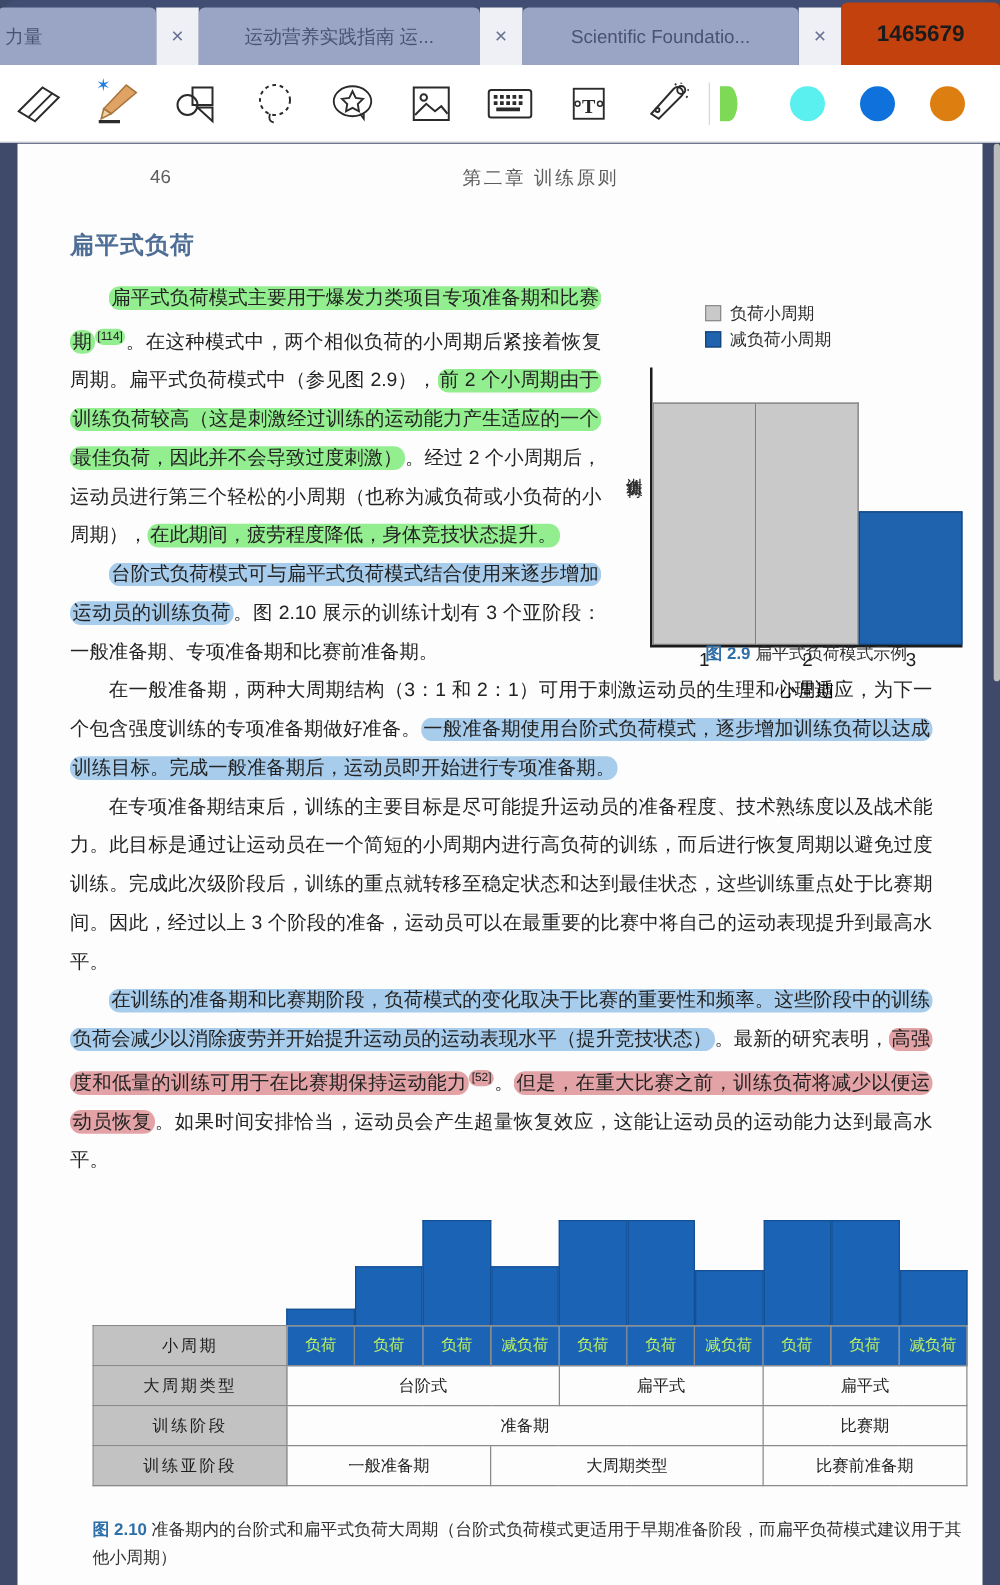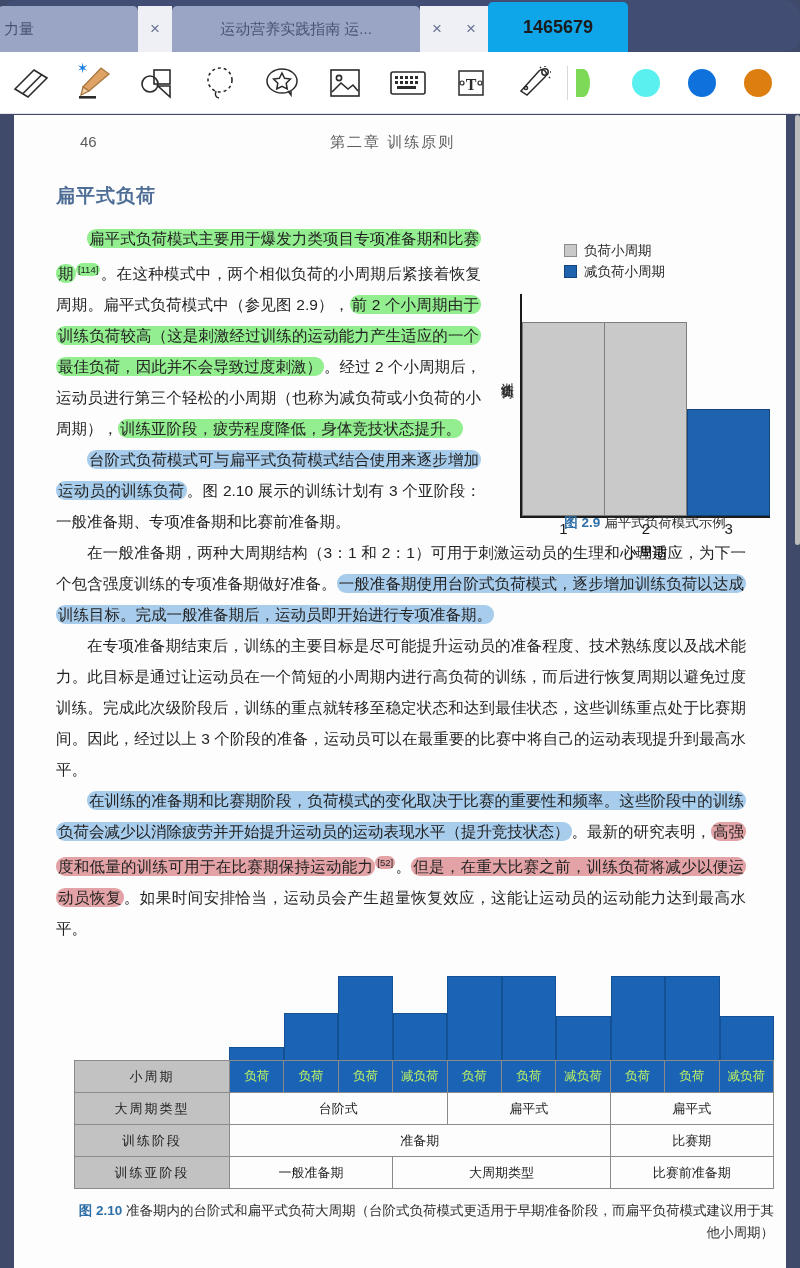--- a/index.html
+++ b/index.html
@@ -30,21 +30,21 @@
   .tab-close {
     width: 34px; min-width: 34px; height: 46px;
     display: flex; align-items: center; justify-content: center;
     color: #6a7292; font-size: 17px; background: #eef0f6;
   }
   .tab-1 { width: 140px; margin-left: -2px; }
   .tab-1 .tab-title { text-align: left; padding-left: 6px; }
   .tab-2 { width: 248px; }
   .tab-3 { width: 244px; }
   .tab-active {
-    background: #0ea5e9; color: #1b1b1b; font-weight: bold;
+    background: #c2410c; color: #1b1b1b; font-weight: bold;
     font-size: 18px; height: 50px;
     width: 140px;
   }
 
   
   .toolbar {
     position: absolute; top: 52px; left: 0; width: 800px; height: 62px;
     background: #ffffff;
     display: flex; align-items: center;
     border-bottom: 1px solid #e2e2e6;
@@ -68,21 +68,21 @@
 
   
   .page {
     position: absolute; top: 115px; left: 14px;
     width: 772px; height: 1153px;
     background: #fdfdfd;
     overflow: hidden;
   }
   .running-head {
     display: flex; padding: 18px 42px 0 66px;
-    font-size: 15px; color: #5c5c5c;
+    font-size: 15px; color: #5c5c5c; margin-left: 40px;
   }
   .folio { width: 250px; }
   .chapter-title { letter-spacing: 2px; }
 
   h1.doc-heading {
     margin: 31px 0 0 42px;
     font-size: 19px; font-weight: bold;
     color: #4f6e96; letter-spacing: 1px;
   }
 
@@ -139,39 +139,42 @@
   .c210-spacer { width: 155px; }
   .b210 { flex: 1; background: #1b63b5; border: 1px solid #145094; border-bottom: none; }
 
   table.tbl {
     border-collapse: collapse; width: 700px;
     font-size: 13px; color: #1e1e1e; table-layout: fixed;
   }
   table.tbl td { border: 1px solid #8a8a8a; text-align: center; height: 32px; }
   td.rowhdr { background: #c2c2c2; width: 155px; letter-spacing: 2px; }
   td.micro { background: #1b63b5; color: #bef264; border-color: #15559f; font-size: 12.5px; }
-  .cap210 { margin-top: 11px; width: 700px; text-align: right; }
+  .cap210 { margin-top: 24px; width: 700px; }
 
   .scrollbar {
     position: absolute; right: 0; top: 115px; width: 5px; height: 430px;
     background: #bcbcbc; border-radius: 3px;
   }
 </style>
 </head>
 <body>
 
 <div class="tabbar">
   <div class="tab tab-1">
     <span class="tab-title">力量</span>
   </div>
   <div class="tab-close">×</div>
   <div class="tab tab-2">
     <span class="tab-title">运动营养实践指南 运...</span>
   </div>
   <div class="tab-close">×</div>
+  <div class="tab tab-3">
+    <span class="tab-title">Scientific Foundatio...</span>
+  </div>
   <div class="tab-close">×</div>
   <div class="tab tab-active">
     <span class="tab-title">1465679</span>
   </div>
 </div>
 
 <div class="toolbar">
 
   <div class="tool">
     <svg width="40" height="34" viewBox="0 0 40 34">
@@ -284,21 +287,21 @@
 
   <div class="running-head">
     <div class="folio">46</div>
     <div class="chapter-title">第二章  训练原则</div>
   </div>
 
   <h1 class="doc-heading">扁平式负荷</h1>
 
   <div class="body-col">
 
-    <p class="para p-narrow"><span class="hl-green">扁平式负荷模式主要用于爆发力类项目专项准备期和比赛期</span><sup class="hl-green">[114]</sup><span>。在这种模式中，两个相似负荷的小周期后紧接着恢复周期。扁平式负荷模式中（参见图 2.9），</span><span class="hl-green">前 2 个小周期由于训练负荷较高（这是刺激经过训练的运动能力产生适应的一个最佳负荷，因此并不会导致过度刺激）</span><span>。经过 2 个小周期后，运动员进行第三个轻松的小周期（也称为减负荷或小负荷的小周期），</span><span class="hl-green">训练亚阶段，疲劳程度降低，身体竞技状态提升。</span></p>
+    <p class="para p-narrow"><span class="hl-green">扁平式负荷模式主要用于爆发力类项目专项准备期和比赛期</span><sup class="hl-green">[114]</sup><span>。在这种模式中，两个相似负荷的小周期后紧接着恢复周期。扁平式负荷模式中（参见图 2.9），</span><span class="hl-green">前 2 个小周期由于训练负荷较高（这是刺激经过训练的运动能力产生适应的一个最佳负荷，因此并不会导致过度刺激）</span><span>。经过 2 个小周期后，运动员进行第三个轻松的小周期（也称为减负荷或小负荷的小周期），</span><span class="hl-green">在此期间，疲劳程度降低，身体竞技状态提升。</span></p>
 
     <p class="para p-narrow"><span class="hl-blue">台阶式负荷模式可与扁平式负荷模式结合使用来逐步增加运动员的训练负荷</span><span>。图 2.10 展示的训练计划有 3 个亚阶段：一般准备期、专项准备期和比赛前准备期。</span></p>
 
     <p class="para"><span>在一般准备期，两种大周期结构（3：1 和 2：1）可用于刺激运动员的生理和心理适应，为下一个包含强度训练的专项准备期做好准备。</span><span class="hl-blue">一般准备期使用台阶式负荷模式，逐步增加训练负荷以达成训练目标。完成一般准备期后，运动员即开始进行专项准备期。</span></p>
 
     <p class="para">在专项准备期结束后，训练的主要目标是尽可能提升运动员的准备程度、技术熟练度以及战术能力。此目标是通过让运动员在一个简短的小周期内进行高负荷的训练，而后进行恢复周期以避免过度训练。完成此次级阶段后，训练的重点就转移至稳定状态和达到最佳状态，这些训练重点处于比赛期间。因此，经过以上 3 个阶段的准备，运动员可以在最重要的比赛中将自己的运动表现提升到最高水平。</p>
 
     <p class="para"><span class="hl-blue">在训练的准备期和比赛期阶段，负荷模式的变化取决于比赛的重要性和频率。这些阶段中的训练负荷会减少以消除疲劳并开始提升运动员的运动表现水平（提升竞技状态）</span><span>。最新的研究表明，</span><span class="hl-red">高强度和低量的训练可用于在比赛期保持运动能力</span><sup class="hl-red">[52]</sup><span>。</span><span class="hl-red">但是，在重大比赛之前，训练负荷将减少以便运动员恢复</span><span>。如果时间安排恰当，运动员会产生超量恢复效应，这能让运动员的运动能力达到最高水平。</span></p>
   </div>
 

